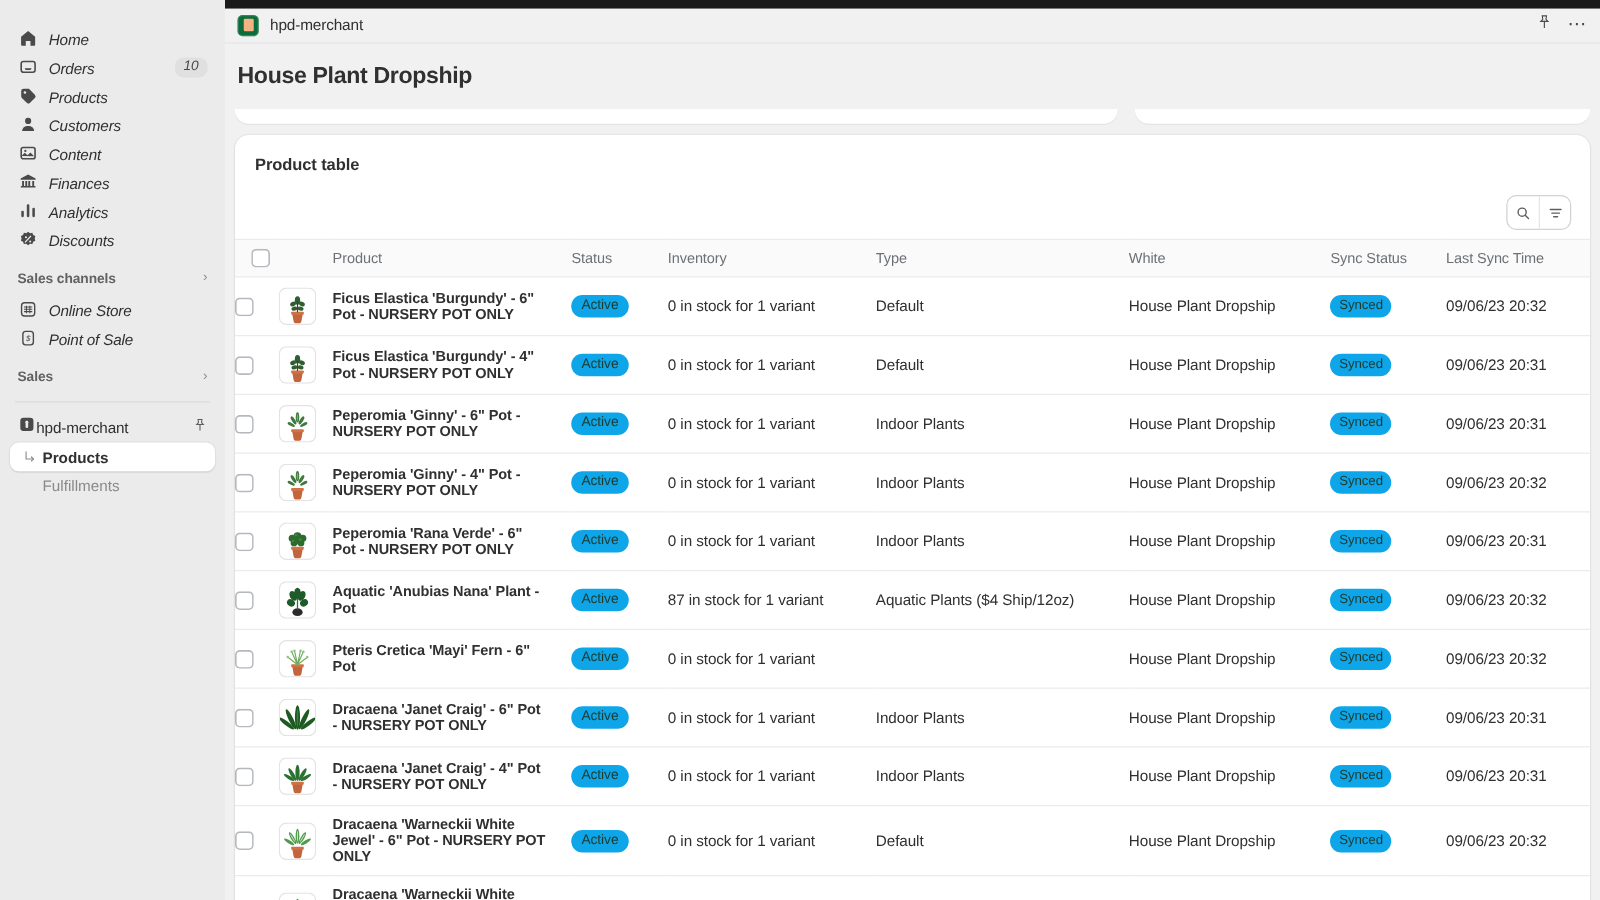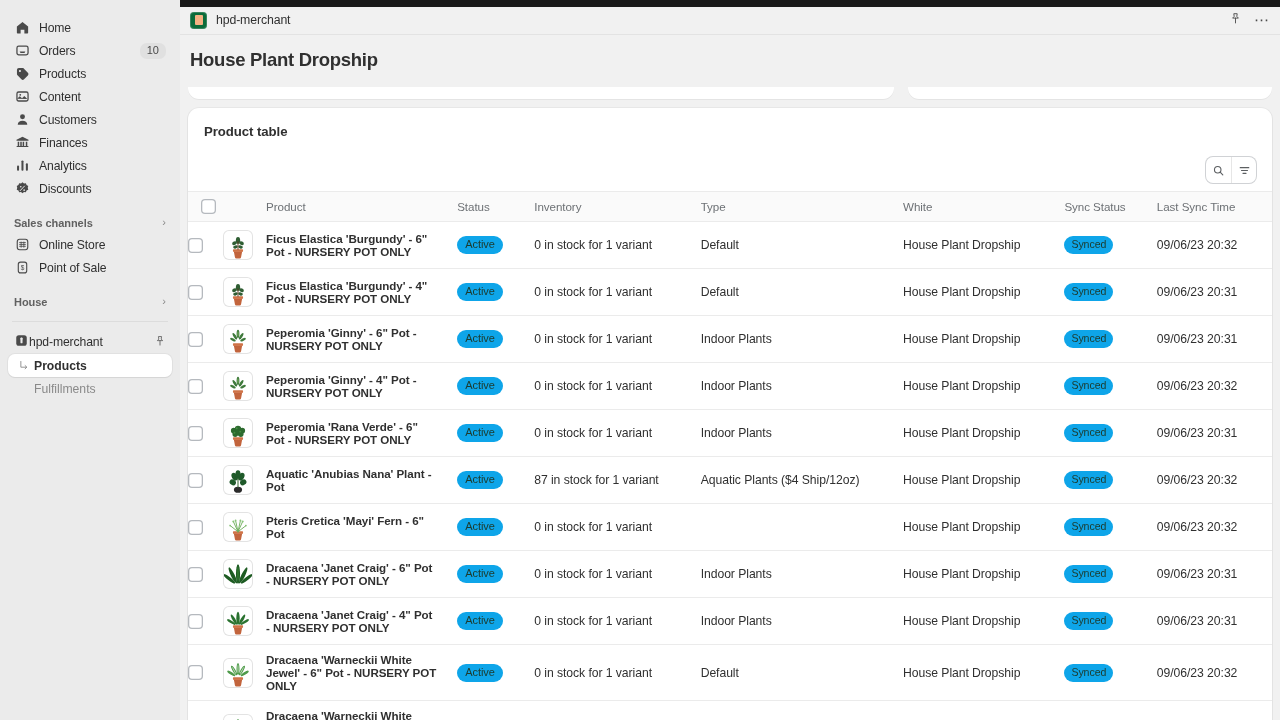--- a/index.html
+++ b/index.html
@@ -14,27 +14,28 @@
 
   
   #sidebar {
     width: 180px; height: 720px; flex: 0 0 180px;
     background: #ebebeb;
     padding-top: 16px;
     position: relative;
     overflow: hidden;
   }
   .nav-item {
-    display: flex; align-items: center;
+    display: flex; align-items: flex-end;
     height: 23px;
     margin: 0 8px;
     padding: 0 6px;
     border-radius: 7px;
     cursor: pointer;
     position: relative;
+    font-style: italic;
   }
   .nav-item .ico { width: 17px; height: 17px; flex: 0 0 17px; display: flex; align-items: center; justify-content: center; margin-right: 8px; }
   .nav-item .ico svg { display: block; }
   .nav-label {
     font-size: 12.2px; color: #303030; letter-spacing: -0.01em;
     white-space: nowrap;
   }
   .badge-count {
     margin-left: auto;
     background: #e0e0e0; color: #4a4a4a;
@@ -208,37 +209,37 @@
         <span class="ico">
           <svg width="15" height="15" viewBox="0 0 20 20" fill="#4a4a4a">
               <path d="M10.7 2.6H5.1A2.5 2.5 0 0 0 2.6 5.1v5.6c0 .66.26 1.3.73 1.77l5.2 5.2a2.5 2.5 0 0 0 3.54 0l5.1-5.1a2.5 2.5 0 0 0 0-3.54l-5.2-5.2A2.5 2.5 0 0 0 10.7 2.6zM6.6 8a1.4 1.4 0 1 1 0-2.8 1.4 1.4 0 0 1 0 2.8z"></path>
             </svg>
         </span>
         <span class="nav-label">Products</span>
       </div>
 
       <div class="nav-item">
         <span class="ico">
+          <svg width="15" height="15" viewBox="0 0 20 20" fill="#4a4a4a">
+              <circle cx="10" cy="6.3" r="3.3"></circle>
+              <path d="M3.6 17c0-3.3 2.9-5.4 6.4-5.4s6.4 2.1 6.4 5.4z"></path>
+            </svg>
+        </span>
+        <span class="nav-label">Customers</span>
+      </div>
+
+      <div class="nav-item">
+        <span class="ico">
           <svg width="15" height="15" viewBox="0 0 20 20" fill="none" stroke="#4a4a4a" stroke-width="1.7">
               <rect x="2.6" y="4" width="14.8" height="12" rx="2.2"></rect>
               <path d="M2.8 13l3.6-3.4 3 2.6 3-2.8 4 3.8" fill="#4a4a4a" stroke="none"></path>
               <circle cx="7" cy="7.7" r="1.2" fill="#4a4a4a" stroke="none"></circle>
             </svg>
         </span>
         <span class="nav-label">Content</span>
-      </div>
-
-      <div class="nav-item">
-        <span class="ico">
-          <svg width="15" height="15" viewBox="0 0 20 20" fill="#4a4a4a">
-              <circle cx="10" cy="6.3" r="3.3"></circle>
-              <path d="M3.6 17c0-3.3 2.9-5.4 6.4-5.4s6.4 2.1 6.4 5.4z"></path>
-            </svg>
-        </span>
-        <span class="nav-label">Customers</span>
       </div>
 
       <div class="nav-item">
         <span class="ico">
           <svg width="15" height="15" viewBox="0 0 20 20" fill="#4a4a4a">
               <path d="M10 2.2 2 6.3v1.5h16V6.3L10 2.2zM3.6 9v5.5H2.2V16h15.6v-1.5h-1.4V9h-2v5.5h-2.2V9h-2v5.5H9V9H7v5.5H5.6V9z"></path>
             </svg>
         </span>
         <span class="nav-label">Finances</span>
       </div>
@@ -291,21 +292,21 @@
             <rect x="4.4" y="2.8" width="11.2" height="14.4" rx="3"></rect>
             <text x="10" y="13.2" font-size="8.5" fill="#4a4a4a" stroke="none" text-anchor="middle" font-family="Liberation Sans, sans-serif">$</text>
           </svg>
       </span>
       <span class="nav-label">Point of Sale</span>
     </div>
 
     <div class="nav-gap"></div>
 
     <div class="section-head">
-      <span class="sec-label">House</span>
+      <span class="sec-label">Sales</span>
       <span class="chev">›</span>
     </div>
 
 
     <div class="divider-line"></div>
 
     <div class="merchant-row">
       <span class="ico">
         <svg width="15" height="15" viewBox="0 0 20 20">
             <rect x="3" y="3" width="14" height="14" rx="3.4" fill="#4a4a4a"></rect>

